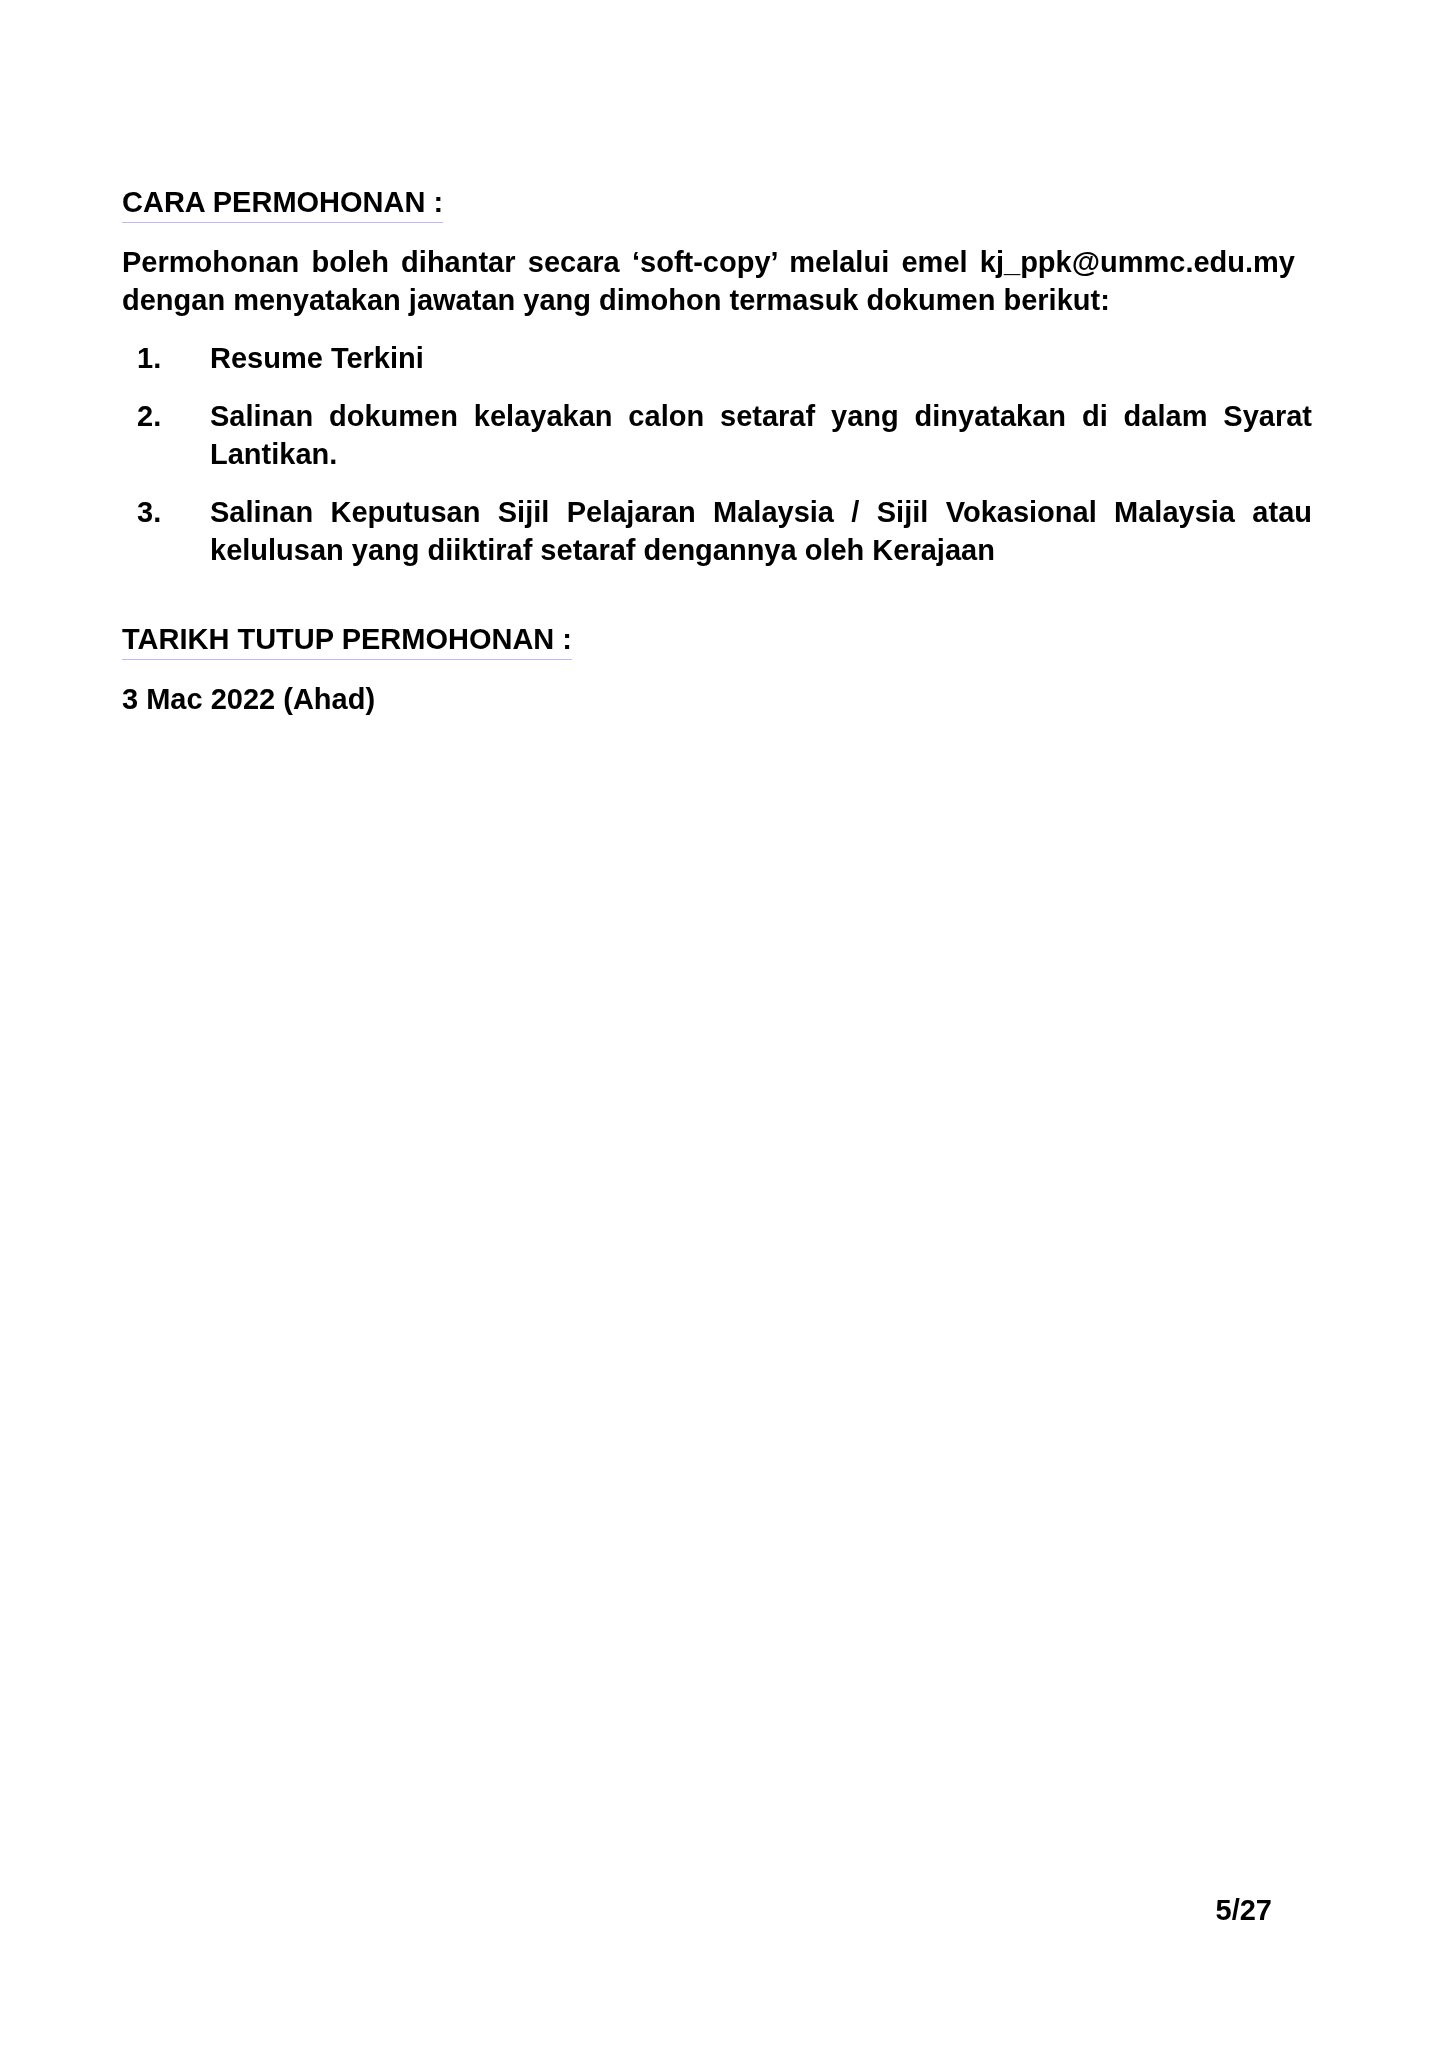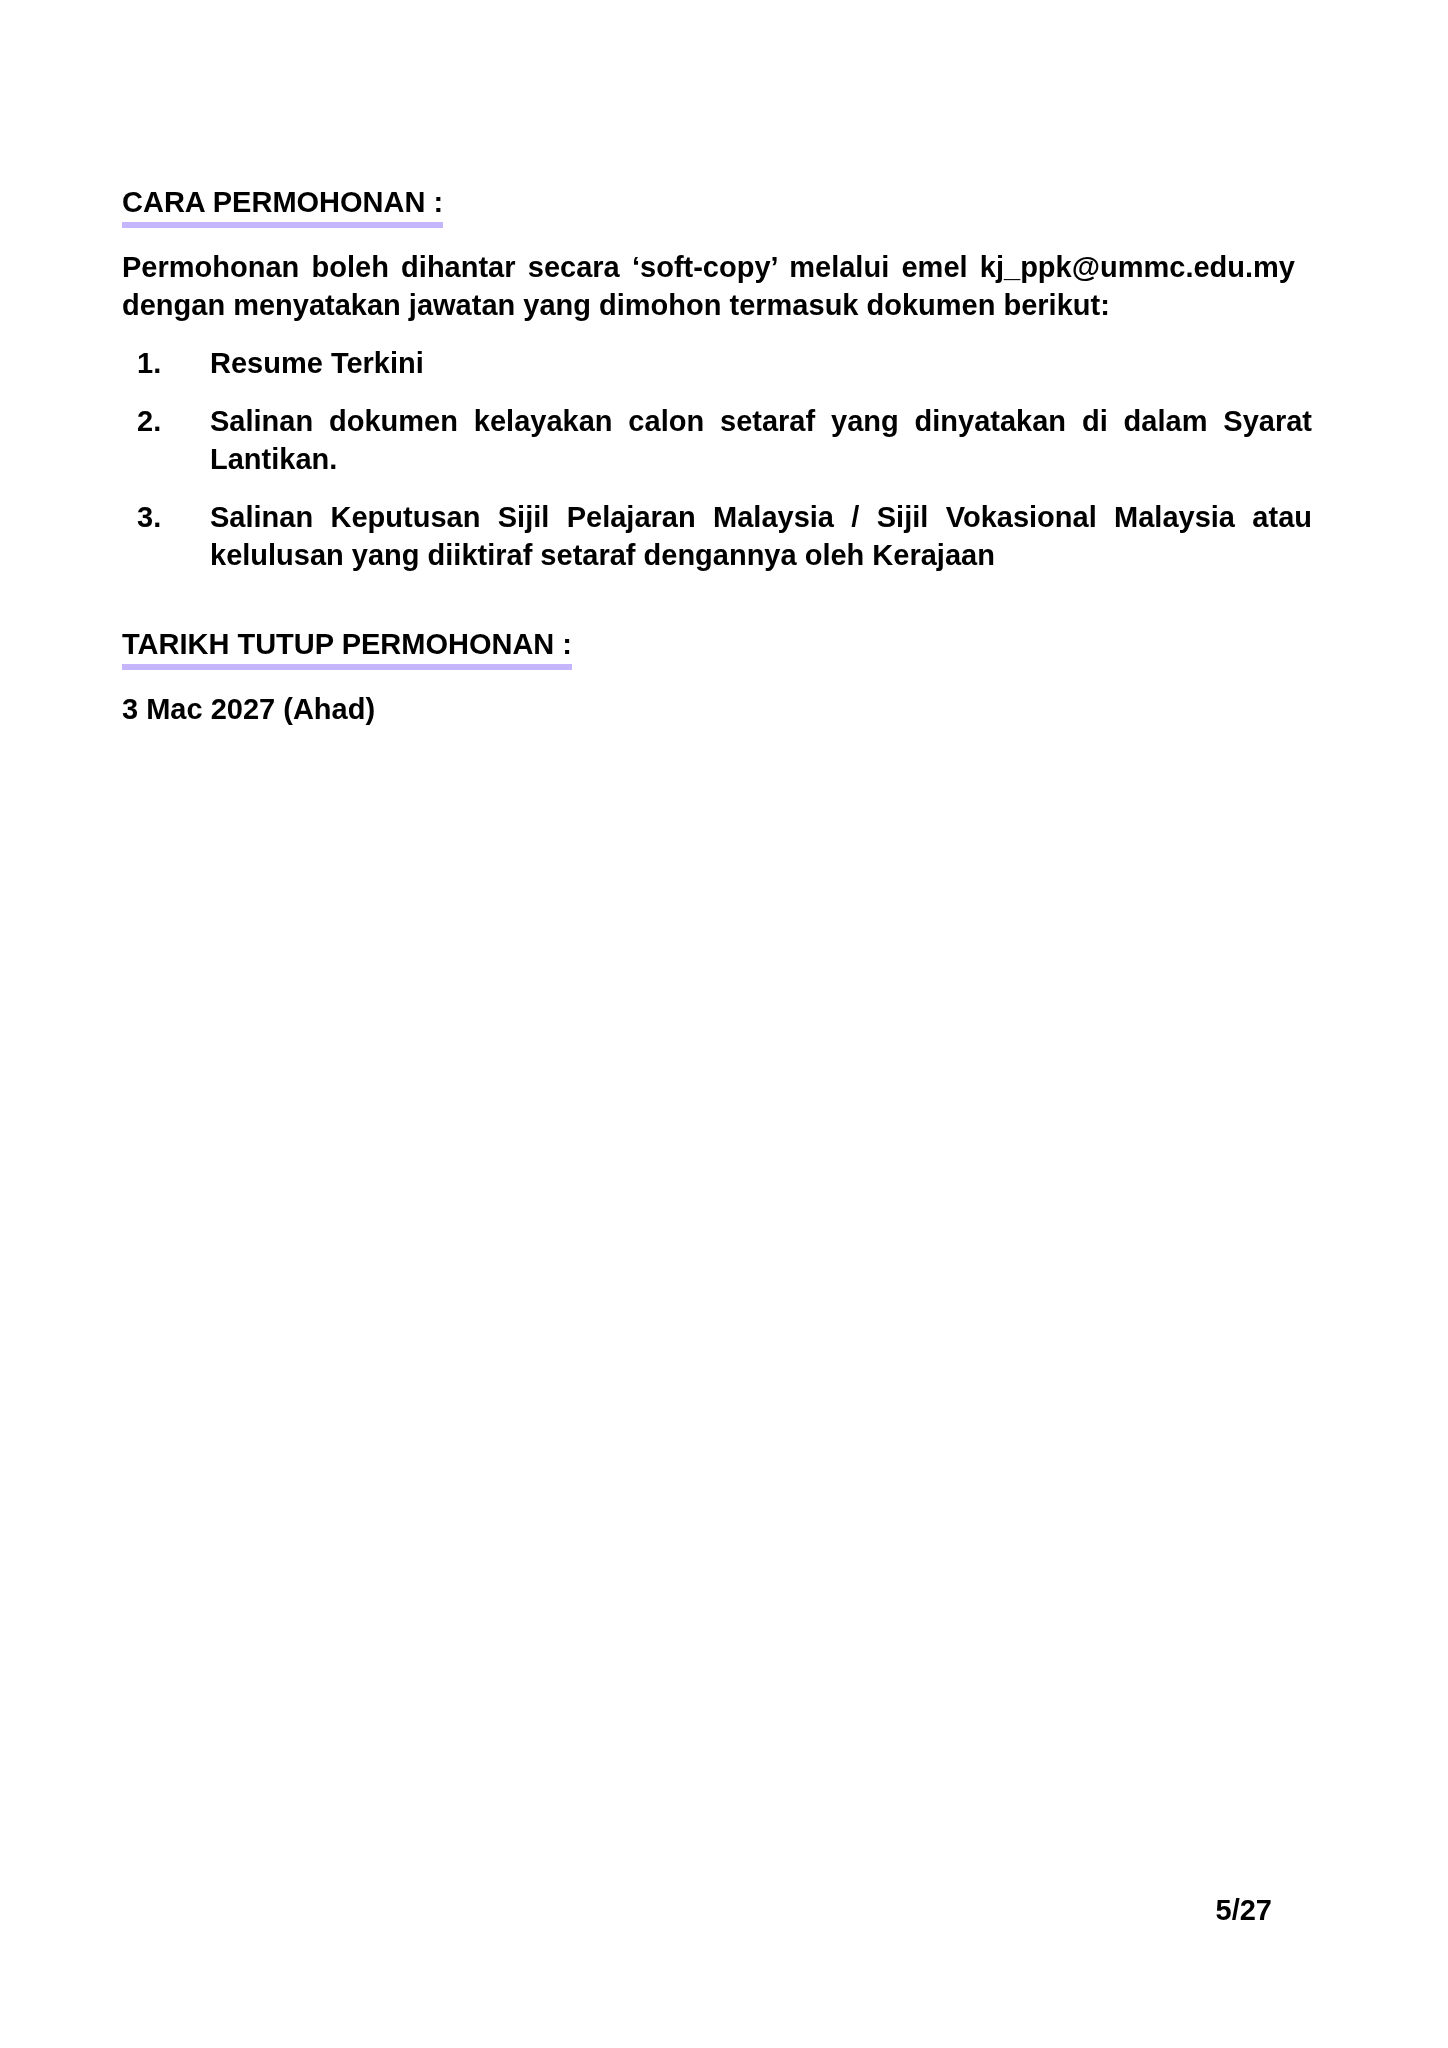--- a/index.html
+++ b/index.html
@@ -31,21 +31,21 @@
   }
   .block {
     margin: 0 17px 20px 0;
   }
   .heading-line {
     margin: 0 0 20px 0;
     white-space: nowrap;
   }
   .underlined {
     display: inline-block;
-    border-bottom: 6px solid #c4b5fd;
+    border-bottom: 1px solid #c4b5fd;
     padding-bottom: 1px;
   }
   .para {
     text-align: justify;
   }
   .list-row {
     display: flex;
     margin: 0 0 20px 0;
   }
   .list-num {
@@ -98,18 +98,18 @@
 
     <div class="list-row">
       <div class="list-num">3.</div>
       <div class="list-text">Salinan Keputusan Sijil Pelajaran Malaysia / Sijil Vokasional Malaysia atau kelulusan yang diiktiraf setaraf dengannya oleh Kerajaan</div>
     </div>
 
     <div class="heading-line closing-heading">
       <span class="underlined">TARIKH TUTUP PERMOHONAN :</span>
     </div>
 
-    <p class="date-line">3 Mac 2027 (Ahad)</p>
+    <p class="date-line">3 Mac 2022 (Ahad)</p>
 
   </div>
 
   <div class="page-number">5/27</div>
 </div>
 
 </body></html>

